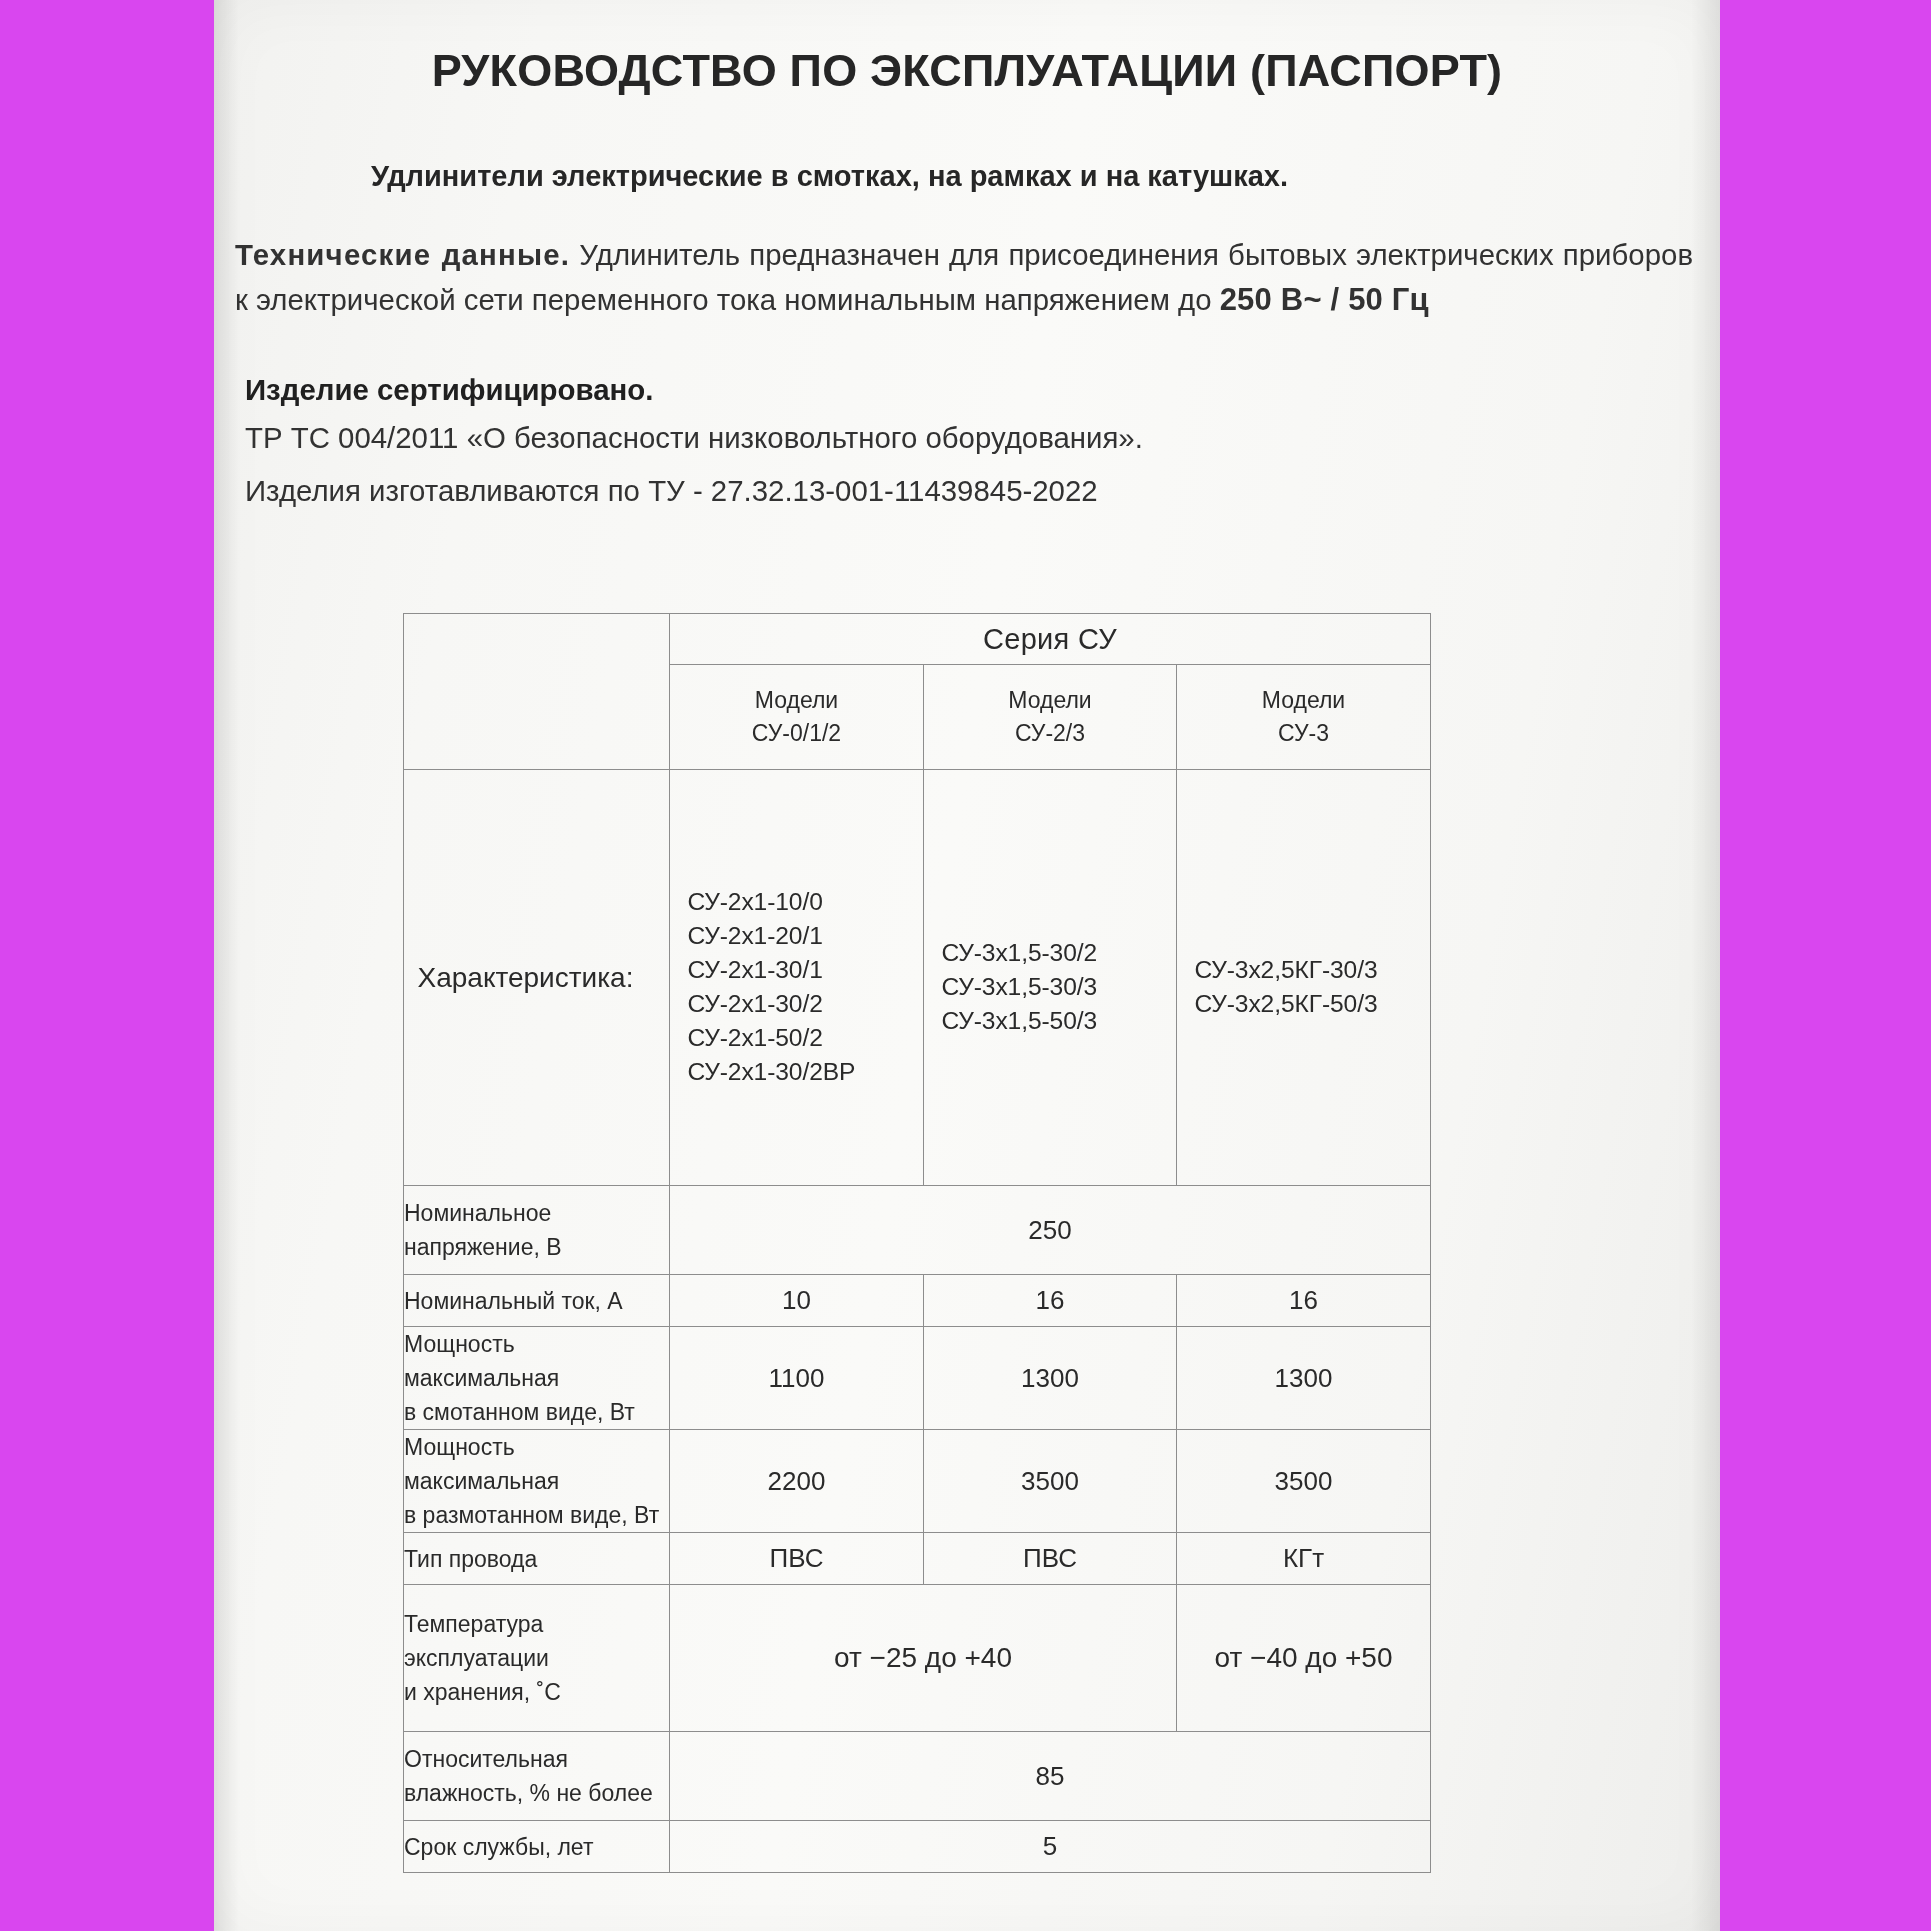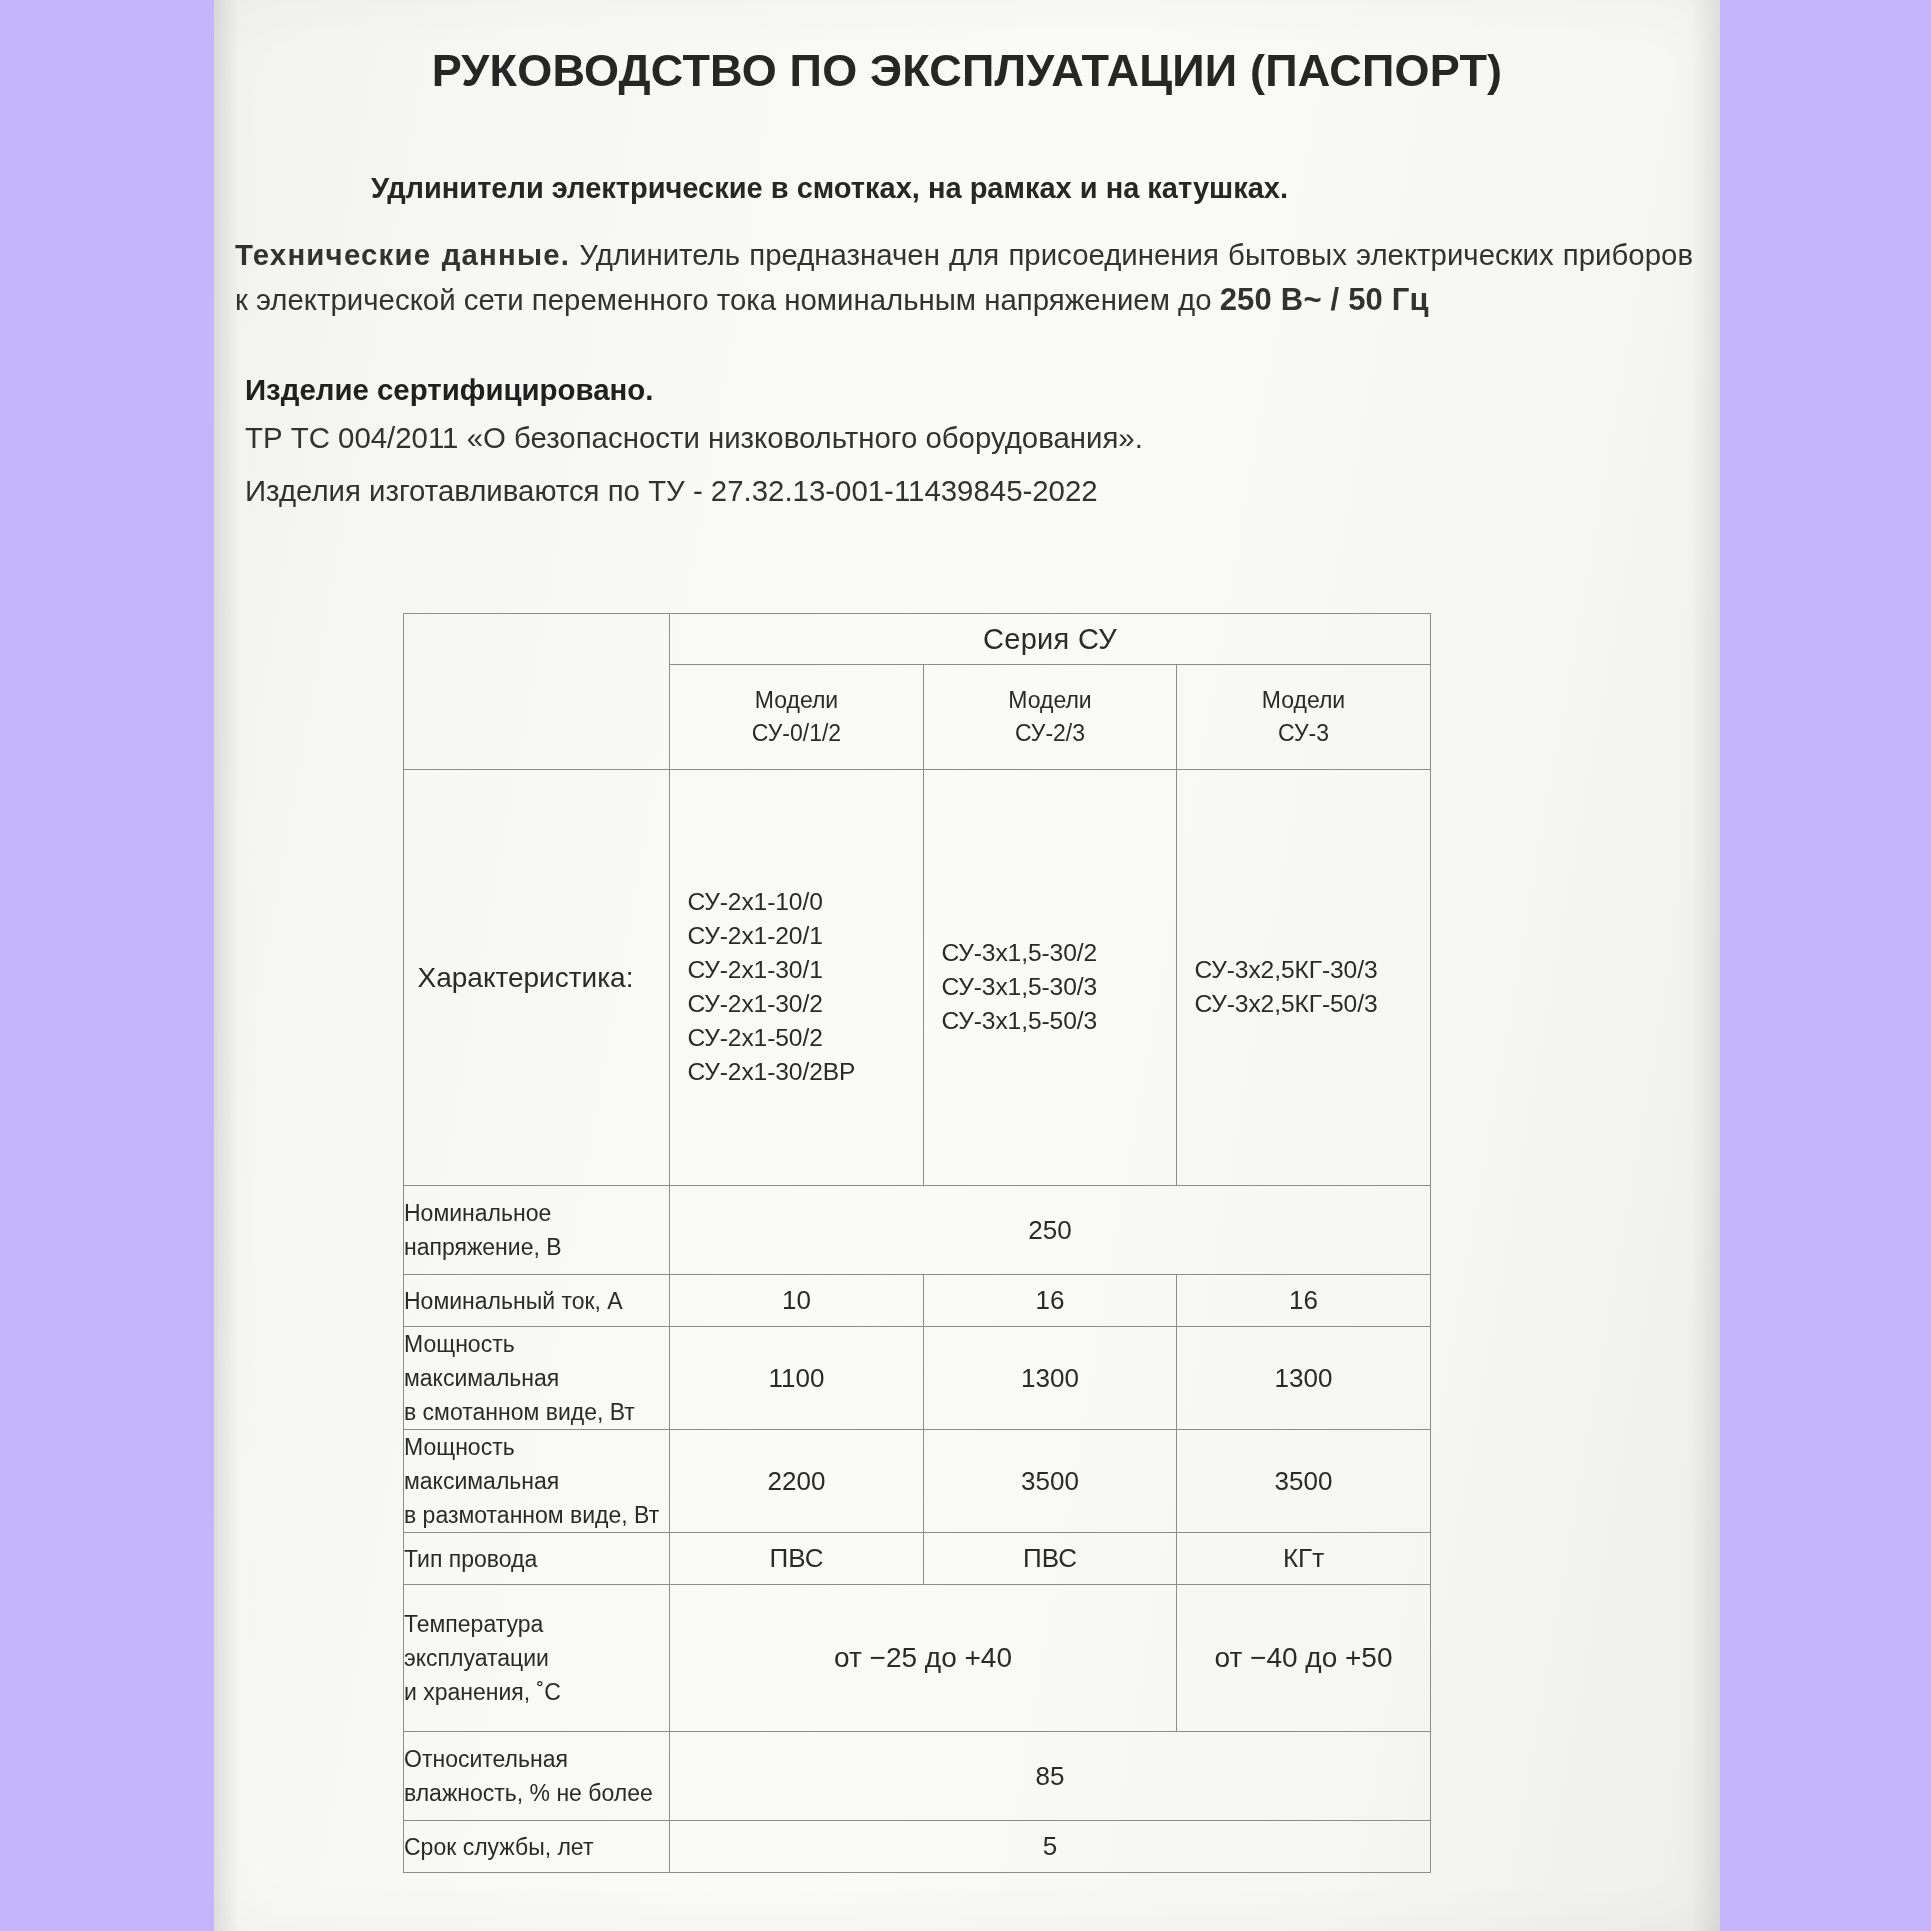--- a/index.html
+++ b/index.html
@@ -13,21 +13,21 @@
     font-family: "Liberation Sans", "DejaVu Sans", sans-serif;
     overflow: hidden;
   }
 
   
   #page {
     position: absolute;
     left: 0; top: 0;
     width: 1931px;
     height: 1931px;
-    background: #c4b5fd;
+    background: #d946ef;
   }
 
   #paper {
     position: absolute;
     left: 214px;
     top: 0px;
     width: 1506px;
     height: 1931px;
     background: linear-gradient(100deg, #f2f2f0 0%, #f7f7f5 18%, #fafaf8 48%, #f6f6f4 78%, #eeeeec 100%);
     box-shadow: inset 0 0 68px rgba(0,0,0,0.035);
@@ -66,21 +66,21 @@
     font-size: 45px;
     font-weight: bold;
     letter-spacing: 0.2px;
     color: #262626;
     white-space: nowrap;
   }
 
   .subtitle {
     position: absolute;
     left: 0;
-    top: 172px;
+    top: 160px;
     width: 1231px;
     text-align: center;
     font-size: 29px;
     font-weight: bold;
     color: #262626;
   }
 
   .para {
     position: absolute;
     left: 21px;

